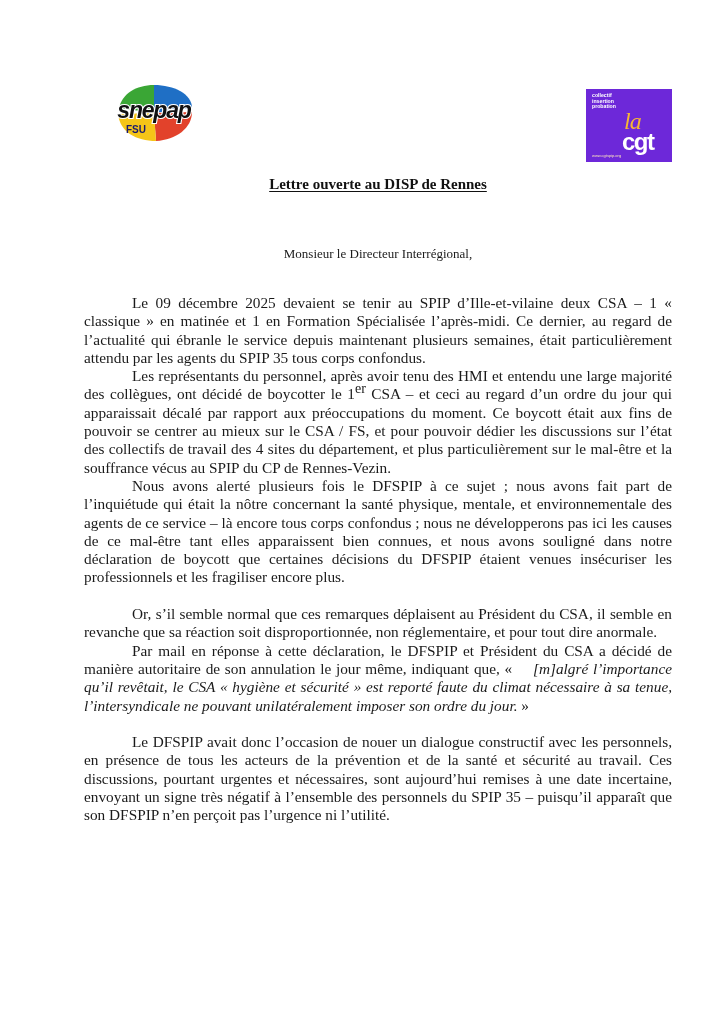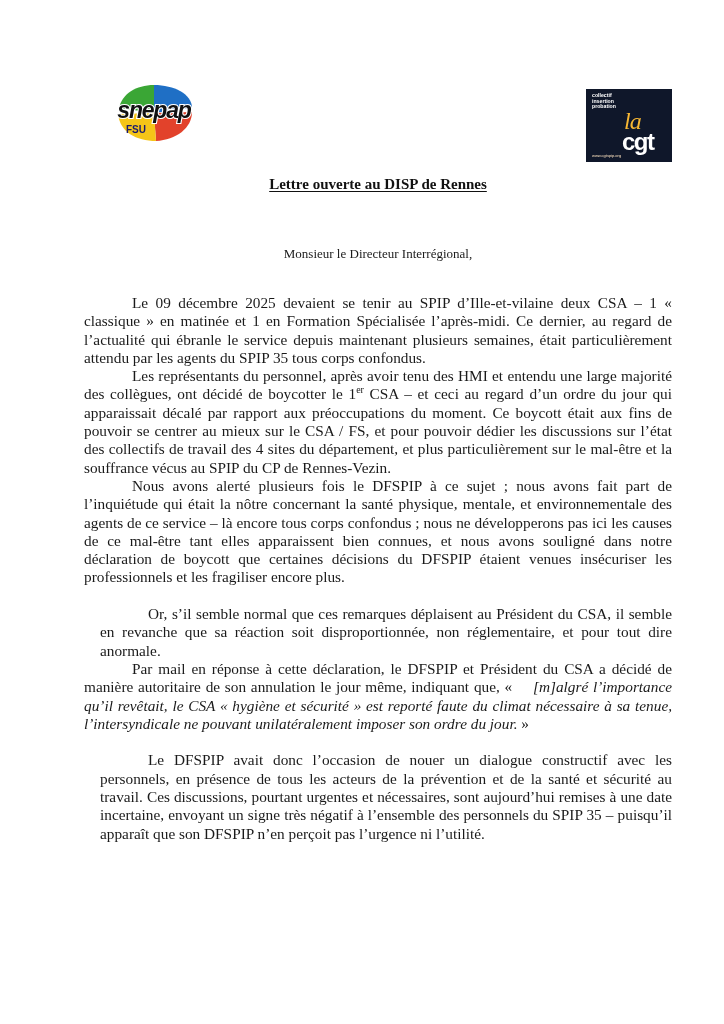--- a/index.html
+++ b/index.html
@@ -3,43 +3,43 @@
 <meta charset="utf-8">
 <style>
   html, body { margin:0; padding:0; background:#ffffff; }
   body { width:724px; height:1024px; position:relative; overflow:hidden;
          font-family:"Liberation Serif", serif; color:#1a1a1a; }
   .page { position:absolute; left:16px; top:0; width:724px; height:1020px; }
 
   
   .logo-snepap { position:absolute; left:96px; top:82px; width:84px; height:62px; }
   .logo-cgt { position:absolute; left:570px; top:89px; width:86px; height:73px;
-              background:#0f172a; overflow:hidden; }
+              background:#6d28d9; overflow:hidden; }
   .cgt-small { position:absolute; left:6px; top:4px; font-family:"Liberation Sans", sans-serif;
                font-size:5.2px; line-height:5.6px; color:#fff; font-weight:bold; }
   .cgt-la { position:absolute; left:38px; top:20px; font-family:"Liberation Serif", serif;
             font-style:italic; font-size:24px; color:#f7b733; line-height:24px; letter-spacing:-1px; }
   .cgt-word { position:absolute; left:36px; top:38px; font-family:"Liberation Sans", sans-serif;
               font-weight:bold; font-size:24px; color:#fff; line-height:30px; letter-spacing:-1.5px; }
   .cgt-url { position:absolute; left:6px; top:64px; font-family:"Liberation Sans", sans-serif;
              font-size:4px; color:#fde3c0; }
 
   
   .title { position:absolute; left:0; width:724px; top:176px; text-align:center;
            font-weight:bold; font-size:15px; text-decoration:underline;
            text-underline-offset:2px; color:#111; }
   .salutation { position:absolute; left:0; width:724px; top:246px; text-align:center;
                 font-size:13px; color:#1a1a1a; }
 
   
   .body { position:absolute; left:68px; top:294px; width:588px;
           font-size:15.3px; line-height:18.3px; text-align:justify; }
   .body p { margin:0; text-indent:48px; }
-  .body p.gap { margin-top:18.3px;margin-left:16px; }
-  .body sup { font-size:10px; line-height:0; }
+  .body p.gap { margin-top:18.3px; }
+  .body sup { font-size:14px; line-height:0; }
   .quote-it { font-style:italic;margin-left:16px; }
 </style>
 </head>
 <body>
 
 <div class="page">
 
   <div class="logo-snepap">
     <svg width="84" height="62" viewBox="0 0 84 62">
 

